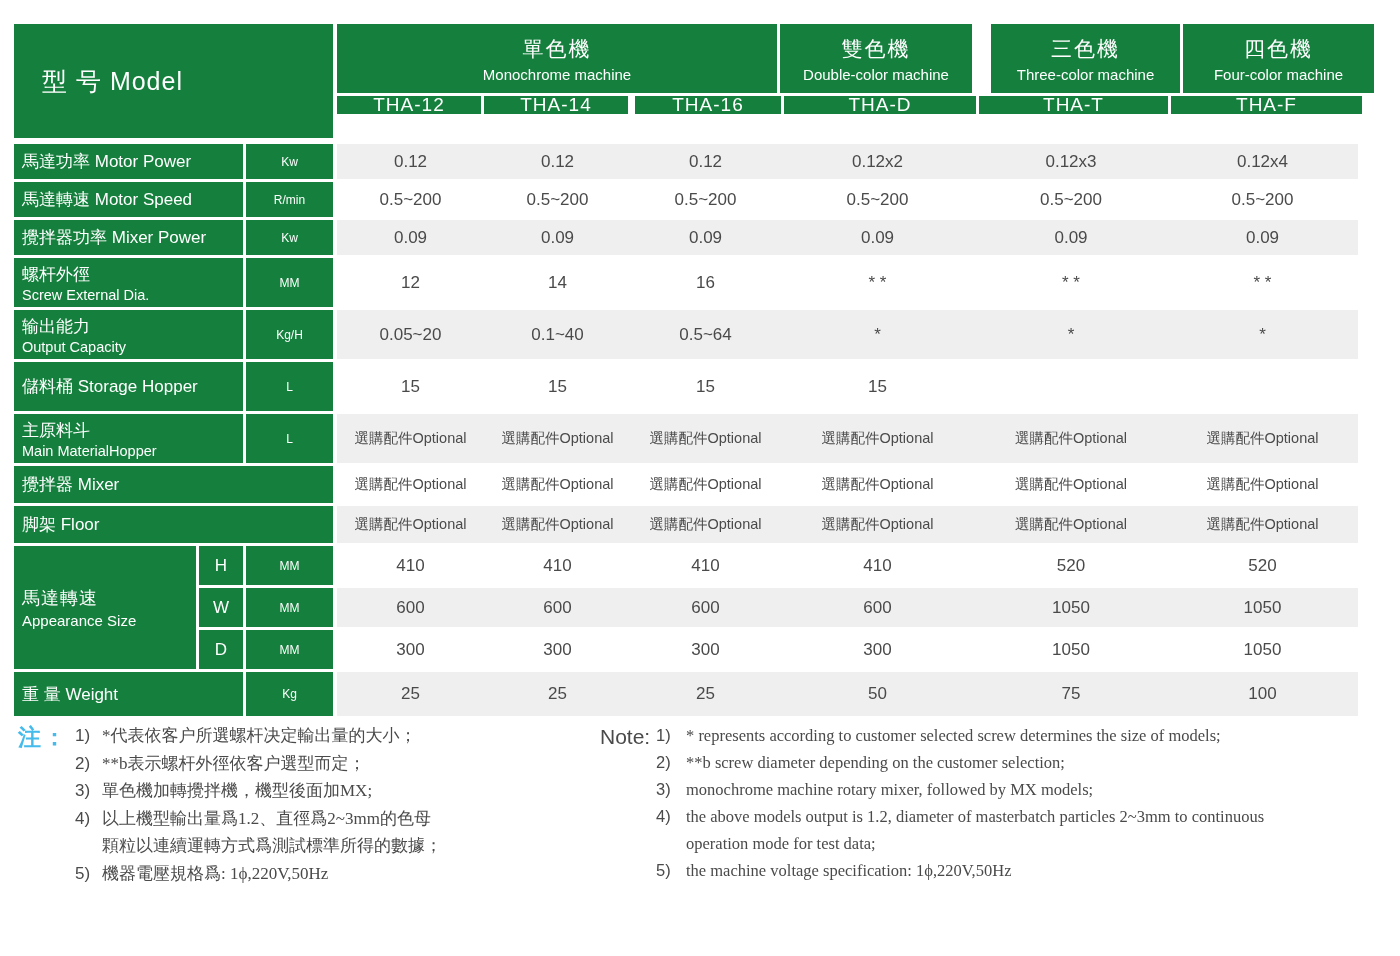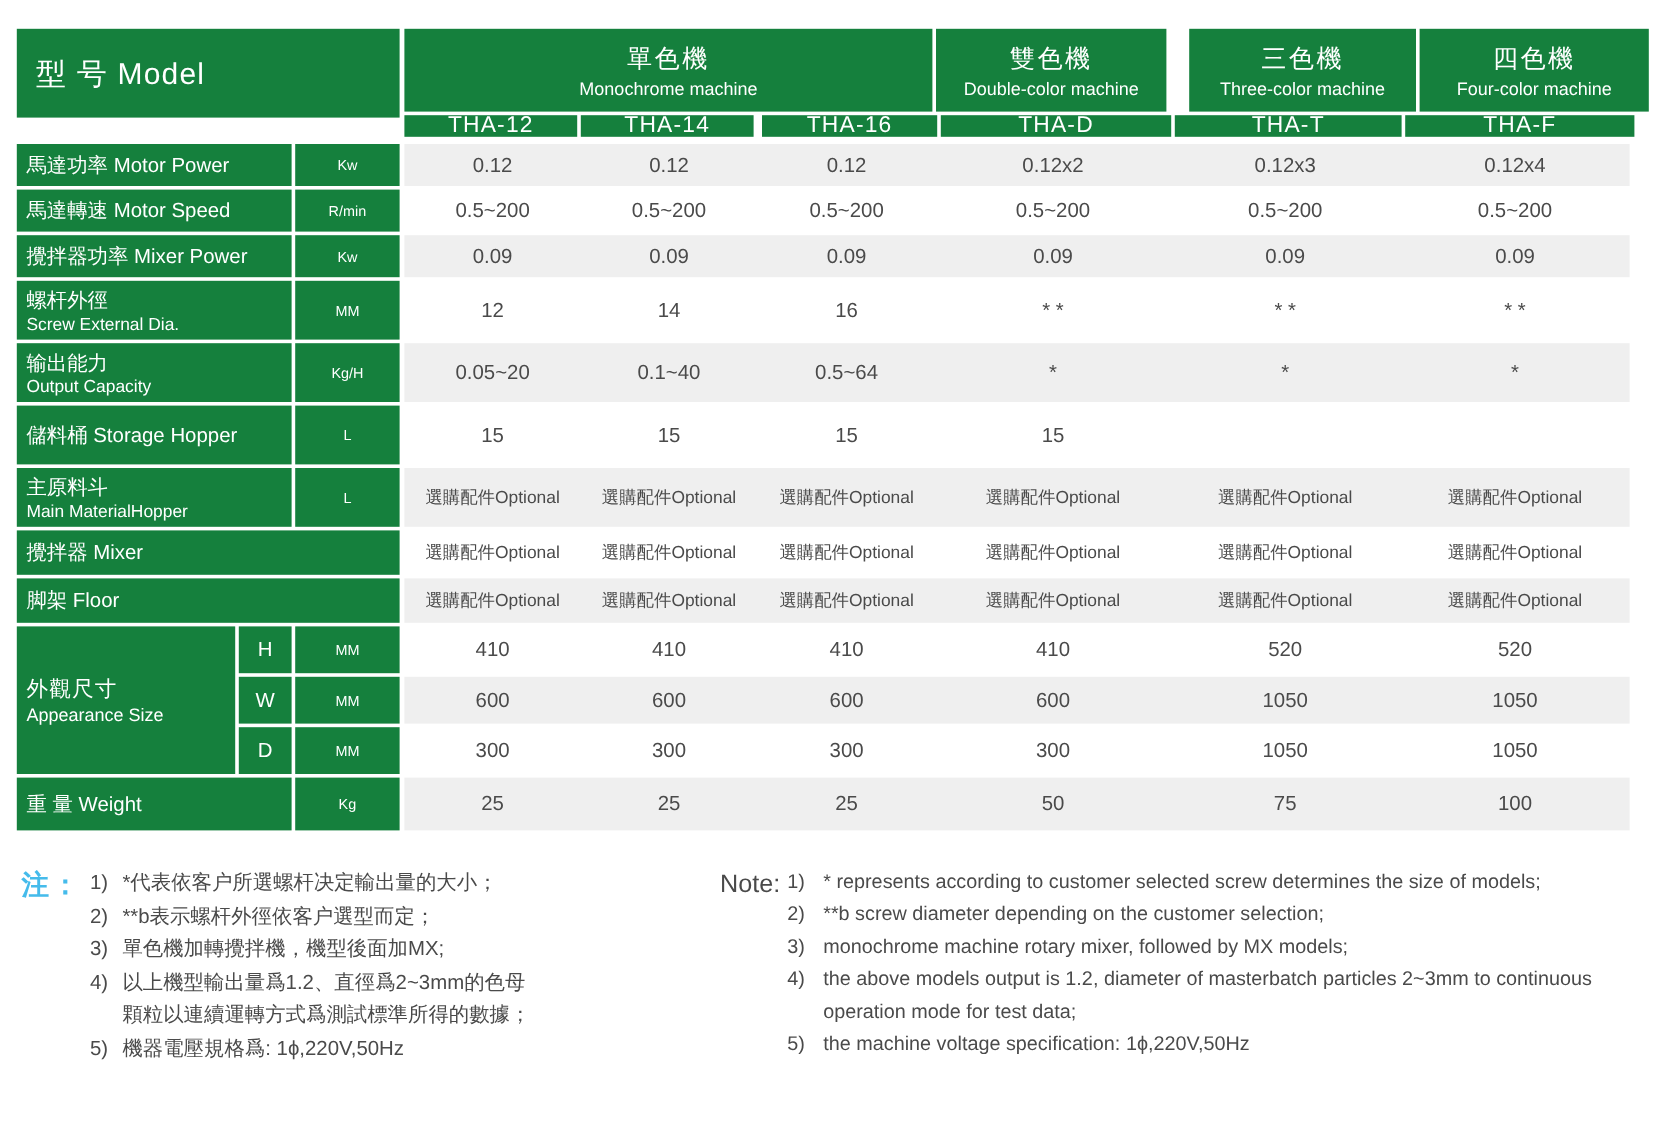--- a/index.html
+++ b/index.html
@@ -10,22 +10,22 @@
   .spec-table { position:absolute; left:14px; top:24px; width:1344px; }
 
   
   .trow { display:flex; margin-bottom:3px; }
   .gap3 { width:3px; flex:0 0 3px; }
   .gapcol { width:4px; flex:0 0 4px; }
 
   .red { background:#15803d; color:#fff; }
 
   
-  .model-cell { flex:0 0 319px; height:74px; display:flex; align-items:center;
-    padding-left:16px; font-size:25px; letter-spacing:1px; }
+  .model-cell { flex:0 0 319px; height:114px; display:flex; align-items:center;
+    padding-left:28px; font-size:25px; letter-spacing:1px; }
   .head-right { flex:0 0 1021px; display:flex; flex-direction:column; }
   .group-row { display:flex; height:69px; margin-bottom:3px; }
   .gcell { display:flex; flex-direction:column; align-items:center; justify-content:center; }
   .gcn { font-size:21px; letter-spacing:2px; }
   .gen { font-size:15px; margin-top:3px; }
   .gw-mono { flex:0 0 440px; margin-right:3px; }
   .gw-d { flex:0 0 192px; margin-right:19px; }
   .gw-t { flex:0 0 189px; margin-right:3px; }
   .gw-f { flex:0 0 191px; }
   .code-row { display:flex; height:18px; }
@@ -71,21 +71,21 @@
 
   
   .notes-cn { position:absolute; left:18px; top:722px; display:flex; }
   .note-marker-cn { color:#45BBEB; font-size:23px; font-weight:bold; letter-spacing:2px;
     flex:0 0 57px; line-height:30px; }
   .notes-en { position:absolute; left:600px; top:722px; display:flex; }
   .note-marker-en { color:#4a4a4a; font-size:21px; flex:0 0 56px; line-height:29px; }
   .nitems { display:flex; flex-direction:column; color:#4a4a4a; }
   .nitem { display:flex; line-height:27.5px; font-size:17px; }
   .nitem .nn { flex:0 0 27px; }
-  .nitem .nt { white-space:pre-line; }
+  .nitem .nt { white-space:pre-line;font-family:Liberation Serif, serif; }
   .notes-en .nitem { font-size:16.5px; line-height:27px; }
   .notes-en .nitem .nn { flex:0 0 30px; }
 </style>
 </head>
 <body>
 
 <div class="page">
   <div class="spec-table">
 
     <div class="trow hdr">
@@ -256,21 +256,21 @@
         <div class="dc c2">選購配件Optional</div>
         <div class="dc c3">選購配件Optional</div>
         <div class="dc c4">選購配件Optional</div>
         <div class="dc c5">選購配件Optional</div>
         <div class="dc c6">選購配件Optional</div>
       </div>
     </div>
 
     <div class="trow">
       <div class="applbl red">
-        <span class="cn">外觀尺寸</span>
+        <span class="cn">馬達轉速</span>
         <span class="en">Appearance Size</span>
       </div>
       <div class="gap3"></div>
       <div class="app-right">
 
         <div class="app-sub">
           <div class="subdim red">H</div>
           <div class="gap3"></div>
           <div class="unit red">MM</div>
           <div class="gapcol"></div>

